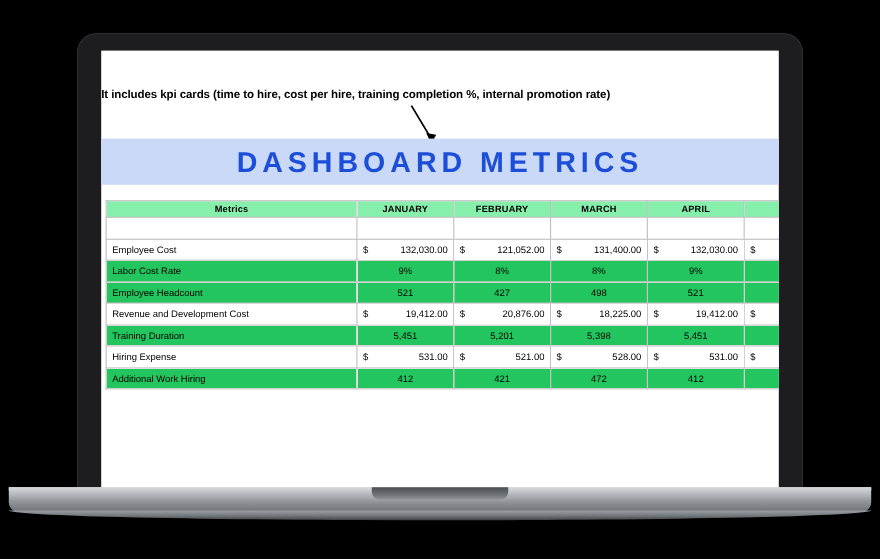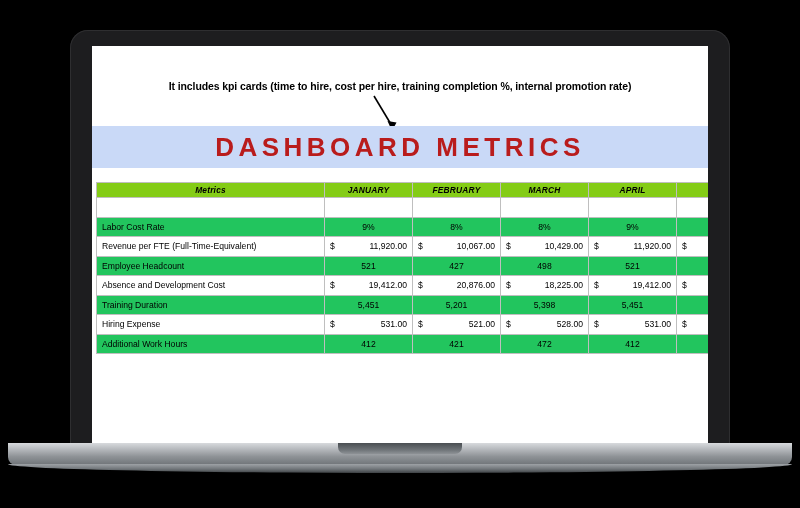--- a/index.html
+++ b/index.html
@@ -52,56 +52,55 @@
   }
   .base-hilite {
     position: absolute; left: 8px; top: 443px;
     width: 784px; height: 3px;
     background: linear-gradient(90deg,#f2f3f4 0%,#cfd2d5 12%,#c4c7cb 50%,#cfd2d5 88%,#f2f3f4 100%);
   }
 
   
   .annotation {
     position: absolute; left: 0; top: 34px;
-    width: 616px; text-align: center;
+    width: 616px; text-align: left;
     font-size: 10.5px; font-weight: bold; color: #000;
     letter-spacing: -0.1px;
   }
   .arrow-svg { position: absolute; left: 276px; top: 48px; }
 
   .banner {
     position: absolute; left: 0; top: 80px;
     width: 616px; height: 42px;
     background: #c9d9f7;
     display: flex; align-items: center; justify-content: center;
   }
   .banner-title {
-    font-size: 26px; font-weight: bold; color: #b91c1c;
+    font-size: 26px; font-weight: bold; color: #1d4ed8;
     letter-spacing: 4.5px;
   }
 
   .table-wrap { position: absolute; left: 4px; top: 136px; width: 612px; }
   table.metrics { border-collapse: collapse; width: 612px; table-layout: fixed; }
   table.metrics th, table.metrics td {
     border: 1px solid #bfbfbf;
     font-size: 8.6px;
     color: #000;
     height: 19.5px;
     padding: 0 5px;
     white-space: nowrap;
     overflow: hidden;
   }
   table.metrics th {
-    background: #84cc16;
+    background: #86efac;
     font-weight: bold;
     text-align: center;
     font-size: 8.4px;
     letter-spacing: 0.2px;
     height: 15px;
-    font-style: italic;
   }
   col.c-metric { width: 228px; }
   col.c-mon    { width: 88px; }
   col.c-extra  { width: 36px; }
 
   td.label { text-align: left; font-size: 9px; padding-left: 6px; }
   td.num   { text-align: center; }
   td.money { text-align: right; padding-right: 7px; position: relative; }
   td.money .cur { position: absolute; left: 5px; }
   td.extra { text-align: left; padding-left: 5px; }
@@ -152,46 +151,46 @@
         </thead>
         <tbody>
             <tr class="clip-row">
               <td></td>
               <td></td>
               <td></td>
               <td></td>
               <td></td>
               <td></td>
             </tr>
+            <tr class="plain">
+              <td class="label">Employee Cost</td>
+              <td class="money"><span class="cur">$</span>132,030.00</td>
+              <td class="money"><span class="cur">$</span>121,052.00</td>
+              <td class="money"><span class="cur">$</span>131,400.00</td>
+              <td class="money"><span class="cur">$</span>132,030.00</td>
+              <td class="extra">$</td>
+            </tr>
             <tr class="alt">
               <td class="label">Labor Cost Rate</td>
               <td class="num">9%</td>
               <td class="num">8%</td>
               <td class="num">8%</td>
               <td class="num">9%</td>
               <td class="extra"></td>
             </tr>
-            <tr class="plain">
-              <td class="label">Revenue per FTE (Full-Time-Equivalent)</td>
-              <td class="money"><span class="cur">$</span>11,920.00</td>
-              <td class="money"><span class="cur">$</span>10,067.00</td>
-              <td class="money"><span class="cur">$</span>10,429.00</td>
-              <td class="money"><span class="cur">$</span>11,920.00</td>
-              <td class="extra">$</td>
-            </tr>
             <tr class="alt">
               <td class="label">Employee Headcount</td>
               <td class="num">521</td>
               <td class="num">427</td>
               <td class="num">498</td>
               <td class="num">521</td>
               <td class="extra"></td>
             </tr>
             <tr class="plain">
-              <td class="label">Absence and Development Cost</td>
+              <td class="label">Revenue and Development Cost</td>
               <td class="money"><span class="cur">$</span>19,412.00</td>
               <td class="money"><span class="cur">$</span>20,876.00</td>
               <td class="money"><span class="cur">$</span>18,225.00</td>
               <td class="money"><span class="cur">$</span>19,412.00</td>
               <td class="extra">$</td>
             </tr>
             <tr class="alt">
               <td class="label">Training Duration</td>
               <td class="num">5,451</td>
               <td class="num">5,201</td>
@@ -201,21 +200,21 @@
             </tr>
             <tr class="plain">
               <td class="label">Hiring Expense</td>
               <td class="money"><span class="cur">$</span>531.00</td>
               <td class="money"><span class="cur">$</span>521.00</td>
               <td class="money"><span class="cur">$</span>528.00</td>
               <td class="money"><span class="cur">$</span>531.00</td>
               <td class="extra">$</td>
             </tr>
             <tr class="alt">
-              <td class="label">Additional Work Hours</td>
+              <td class="label">Additional Work Hiring</td>
               <td class="num">412</td>
               <td class="num">421</td>
               <td class="num">472</td>
               <td class="num">412</td>
               <td class="extra"></td>
             </tr>
           </tbody>
       </table>
     </div>
 

